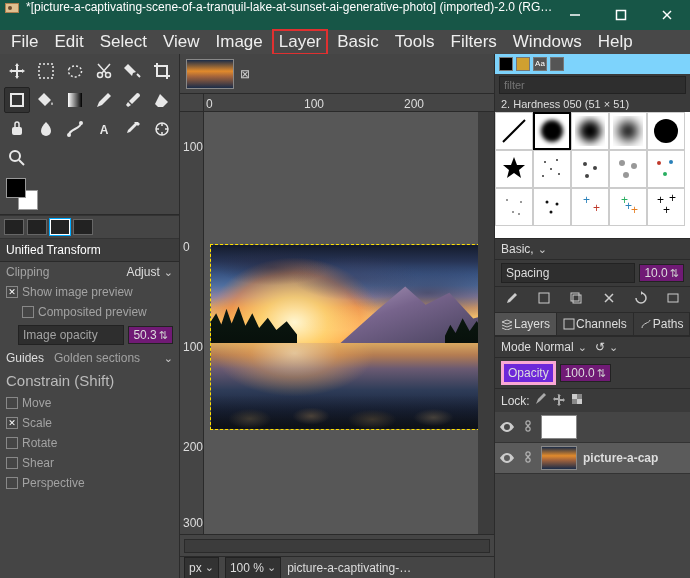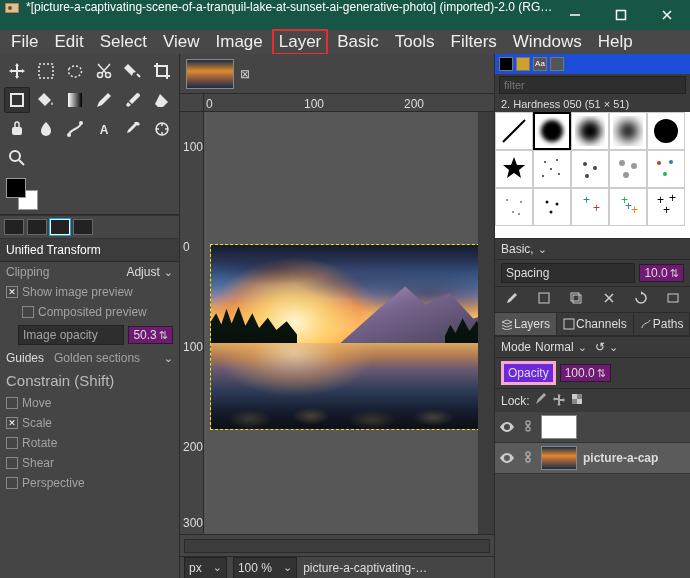--- a/index.html
+++ b/index.html
@@ -64,23 +64,23 @@
 .rocks{position:absolute;left:0;right:0;bottom:0;height:34px;background:
  radial-gradient(ellipse 30px 14px at 14% 70%, #3b3730 0%, rgba(0,0,0,0) 72%),
  radial-gradient(ellipse 26px 12px at 36% 62%, #4a4138 0%, rgba(0,0,0,0) 72%),
  radial-gradient(ellipse 34px 14px at 58% 72%, #3a342c 0%, rgba(0,0,0,0) 72%),
  radial-gradient(ellipse 28px 12px at 80% 66%, #45403a 0%, rgba(0,0,0,0) 72%),
  linear-gradient(180deg, rgba(0,0,0,0) 0%, rgba(12,12,10,0.55) 100%)}
 .scroll-v{position:absolute;top:18px;right:0;width:16px;bottom:22px;background:#3c3c3c}
 .scroll-h{position:absolute;bottom:0;left:0;right:0;height:22px;background:#454545;border-top:1px solid #2a2a2a;display:flex;gap:0}
 .scroll-h .track{flex:1;background:#3c3c3c;height:14px;margin:4px 4px 0 4px;border:1px solid #2a2a2a}
 .statusbar{height:22px;background:#454545;border-top:1px solid #2a2a2a;display:flex;align-items:center;padding:0 4px;gap:6px;font-size:11px}
-.statusbar .fld{background:#333;border:1px solid #222;padding:3px 4px;display:flex;align-items:center;gap:11px}
+.statusbar .fld{background:#333;border:1px solid #222;padding:3px 4px;display:flex;align-items:center;gap:3px}
 .rightcol{width:196px;background:#454545;display:flex;flex-direction:column;border-left:1px solid #2b2b2b;overflow:hidden}
-.rc-top{display:flex;gap:3px;padding:3px 4px;background:#1d4ed8}
+.rc-top{display:flex;gap:3px;padding:3px 4px;background:#7dd3fc}
 .rc-top .sq{width:14px;height:14px;border:1px solid #777}
 .filterbox{padding:2px 4px;background:#3a3a3a}
 .filterbox input{width:100%;background:#2e2e2e;border:1px solid #222;color:#aaa;padding:2px 4px;font-size:11px}
 .brushname{padding:2px 6px;font-size:11px;color:#ddd;background:#3a3a3a}
 .brushgrid{background:#fff;height:126px;overflow:hidden;position:relative}
 .brow{display:flex}
 .bcell{width:38px;height:38px;border:1px solid #ccc;display:flex;align-items:center;justify-content:center;position:relative;background:#fff}
 .bcell.sel{outline:2px solid #000;outline-offset:-2px}
 .rc-row{display:flex;align-items:center;padding:3px 6px;gap:4px;background:#3a3a3a;border-top:1px solid #2a2a2a}
 .rc-iconrow{display:flex;gap:10px;padding:4px 6px;background:#3a3a3a;border-top:1px solid #2a2a2a;justify-content:space-around}

